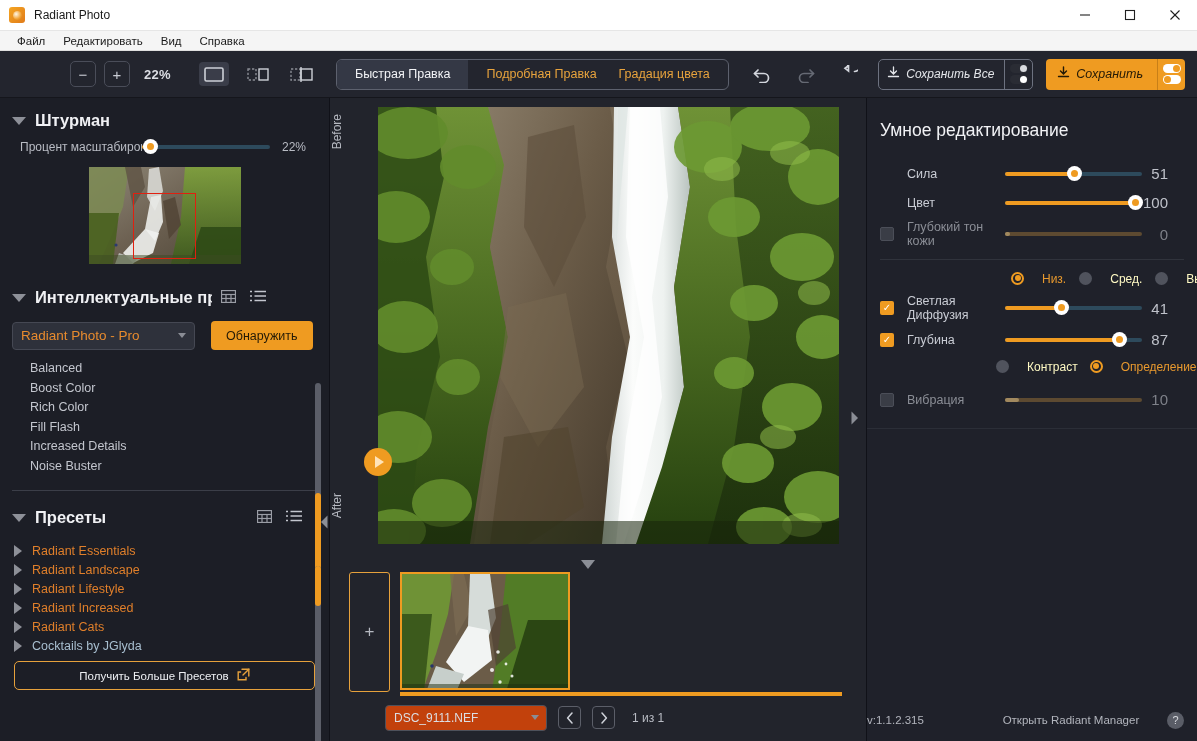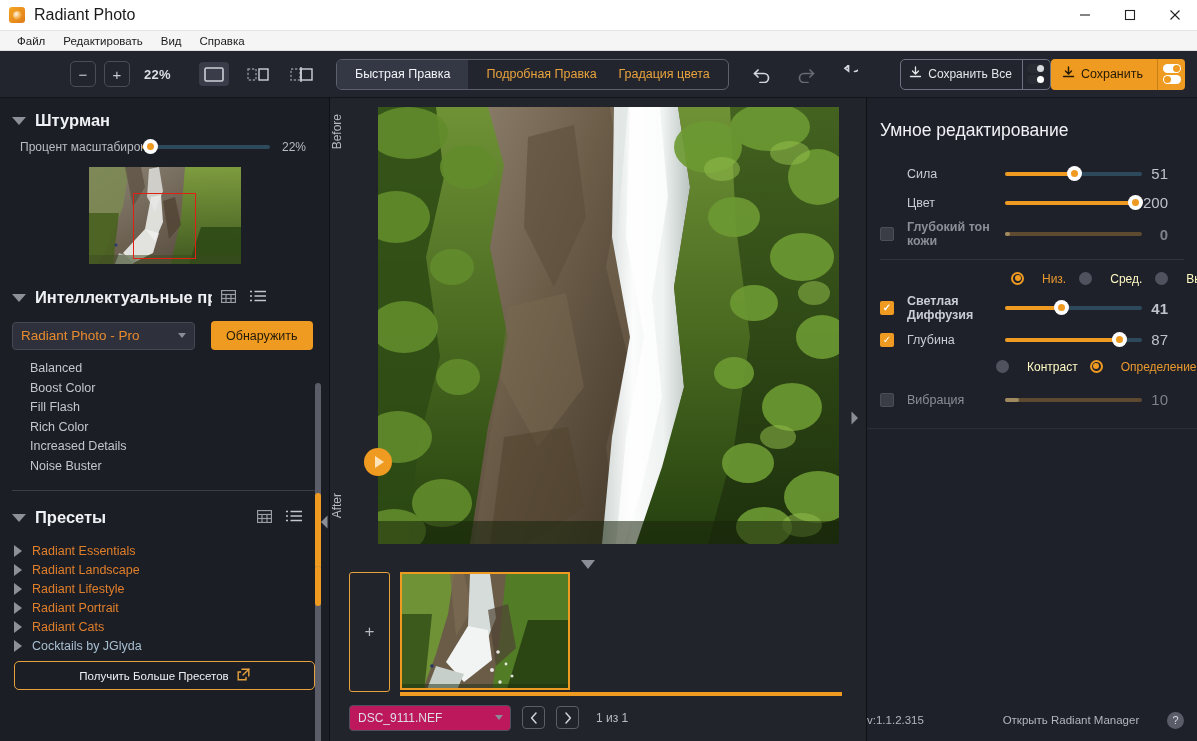--- a/index.html
+++ b/index.html
@@ -20,21 +20,21 @@
   }
   .tb-logo {
     width: 16px; height: 16px; margin-left: 9px; border-radius: 3px;
     background: linear-gradient(135deg,#f5a623,#e07b1a);
     display:flex; align-items:center; justify-content:center;
   }
   .tb-logo::after {
     content:""; width: 9px; height: 9px; border-radius: 50%;
     background: radial-gradient(circle at 35% 35%, #fff7e6 0%, #f0a133 60%, #c9731a 100%);
   }
-  .tb-title { color: #1a1a1a; font-size: 16px; margin-left: 9px; }
+  .tb-title { color: #1a1a1a; font-size: 12px; margin-left: 9px; }
   .tb-spacer { flex: 1; }
   .tb-btn {
     width: 45px; height: 30px; display: flex; align-items: center; justify-content: center;
     color: #202020;
   }
   .tb-btn svg { display: block; }
 
   
   .menubar {
     height: 20px; background: #f5f5f5; display: flex; align-items: center;
@@ -67,21 +67,21 @@
   .tab {
     padding: 0 18px; display: flex; align-items: center; font-size: 12.5px;
     color: #e8a33d; white-space: nowrap;
   }
   .tab.active { background: #33364180; background: #343845; color: #f2f3f6; }
   .tab.clipped { max-width: 132px; overflow: hidden; }
 
   .hist { display: flex; align-items: center; gap: 21px; margin-left: 23px; }
   .hico { width: 22px; height: 22px; display: flex; align-items: center; justify-content: center; }
 
-  .tb-right { margin-left: auto; display: flex; align-items: center; padding-right: 12px; }
+  .tb-right { margin-left: auto; display: flex; align-items: center; gap: 13px; padding-right: 12px; font-style: italic; }
   .saveall {
     height: 31px; display: flex; align-items: center; border: 1px solid #6d7280;
     border-radius: 5px; overflow: hidden; background: #23252e;
   }
   .saveall .lbl { padding: 0 10px 0 8px; display: flex; align-items: center; gap: 6px; font-size: 12px; color: #e4e6ea; }
   .toggles {
     width: 28px; height: 31px; border-left: 1px solid #6d7280; display: flex; flex-direction: column;
     align-items: center; justify-content: center; gap: 2px;
   }
   .save-orange {
@@ -221,40 +221,40 @@
     position: absolute; left: 70px; top: 18px; width: 170px; height: 118px;
     border: 2px solid #ef9b21; overflow: hidden; background: #2a3322;
   }
   .fs-underline { position: absolute; left: 70px; top: 138px; width: 442px; height: 4px; background: #ef9b21; }
 
   .centerbar {
     height: 47px; background: #22242c; display: flex; align-items: center; flex: none;
     padding-left: 19px; gap: 11px;
   }
   .filedd {
-    width: 162px; height: 23px; background: #be185d; border: 1px solid #4e515b; border-radius: 4px;
-    display: flex; align-items: center; padding: 12px 8px; position: relative;
+    width: 162px; height: 23px; background: #c2410c; border: 1px solid #4e515b; border-radius: 4px;
+    display: flex; align-items: center; padding: 12px 8px; position: relative; margin-left: 36px;
   }
   .filedd .val { font-size: 12px; color: #dcdee4; }
   .filedd .car { position:absolute; right:7px; width:0;height:0;border-left:4px solid transparent;border-right:4px solid transparent;border-top:5px solid #8a8d95; }
   .navbtn {
     width: 23px; height: 23px; border: 1px solid #5b5e68; border-radius: 4px;
     display: flex; align-items: center; justify-content: center; color: #cfd2d9; font-size: 12px;
   }
   .pagecount { margin-left: 6px; font-size: 12px; color: #b9bcc4; }
 
   
   .right {
     width: 331px; flex: none; background: #1f212a; border-left: 1px solid #101118;
     display: flex; flex-direction: column; position: relative;
   }
   .r-title { font-size: 17.5px; font-weight: normal; color: #f1f2f5; padding: 22px 0 0 13px; }
   .ctrls { padding-top: 18px; }
   .crow { display: flex; align-items: center; height: 29px; padding-left: 13px; }
-  .crow.tall { height: 34px; align-items: center; font-weight: bold; }
+  .crow.tall { height: 34px; align-items: center; }
   .cb {
     width: 14px; height: 14px; border-radius: 2px; flex: none;
   }
   .cb.on { background: #ef9b21; display:flex;align-items:center;justify-content:center; }
   .cb.on::after { content:"✓"; color:#fff; font-size:10px; line-height:1; }
   .cb.off { background: #3a3d46; border: 1px solid #4b4e58; }
   .cb.none { background: transparent; }
   .clabel { width: 98px; margin-left: 13px; font-size: 12.5px; color: #c9ccd4; line-height: 14px; }
   .clabel.dim { color: #8b8e96; }
   .slider { width: 137px; height: 4px; border-radius: 2px; position: relative; background: #2d4a5c; }
@@ -493,22 +493,22 @@
         <div class="dd">
           <div class="val">Radiant Photo - Pro</div>
           <div class="car"></div>
         </div>
         <div class="btn-orange">Обнаружить</div>
       </div>
 
       <div class="plist">
         <div class="pi">Balanced</div>
         <div class="pi">Boost Color</div>
+        <div class="pi">Rich Color</div>
         <div class="pi">Fill Flash</div>
-        <div class="pi">Rich Color</div>
         <div class="pi">Increased Details</div>
         <div class="pi">Noise Buster</div>
       </div>
 
       <div class="divider"></div>
 
       <div class="sec-head" style="padding-top:17px">
         <div class="caret-down"></div>
         <div class="sec-title">Пресеты</div>
         <div class="spacer"></div>
@@ -545,21 +545,21 @@
         <div class="prow">
           <div class="caret-right"></div>
           <div class="nm">Radiant Landscape</div>
         </div>
         <div class="prow">
           <div class="caret-right"></div>
           <div class="nm">Radiant Lifestyle</div>
         </div>
         <div class="prow">
           <div class="caret-right"></div>
-          <div class="nm">Radiant Portrait</div>
+          <div class="nm">Radiant Increased</div>
         </div>
         <div class="prow">
           <div class="caret-right"></div>
           <div class="nm">Radiant Cats</div>
         </div>
         <div class="prow">
           <div class="caret-right"></div>
           <div class="nm blue">Cocktails by JGlyda</div>
         </div>
       </div>
@@ -765,21 +765,21 @@
           <div class="cval">51</div>
         </div>
 
         <div class="crow">
           <div class="cb none"></div>
           <div class="clabel">Цвет</div>
           <div class="slider">
             <div class="fill" style="width:130px"></div>
             <div class="knob" style="left:130px"></div>
           </div>
-          <div class="cval">200</div>
+          <div class="cval">100</div>
         </div>
 
         <div class="crow tall">
           <div class="cb off"></div>
           <div class="clabel dim">Глубокий тон кожи</div>
           <div class="slider disabled">
             <div class="fill" style="width:5px"></div>
           </div>
           <div class="cval dim">0</div>
         </div>

